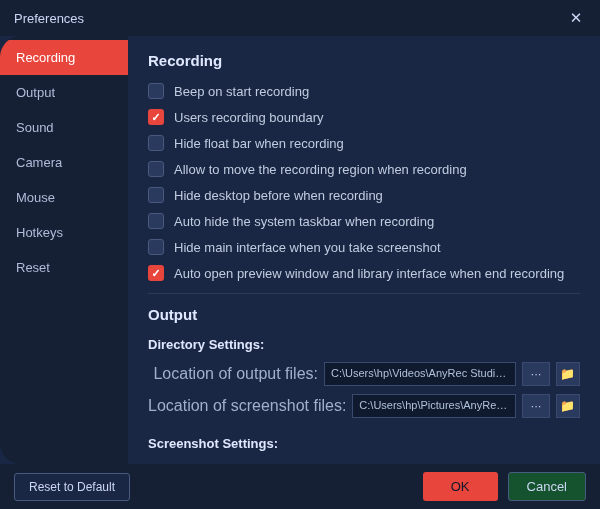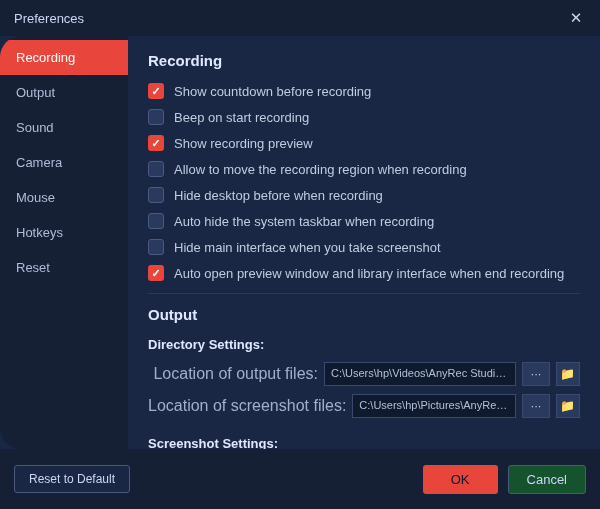--- a/index.html
+++ b/index.html
@@ -200,21 +200,21 @@
       color: #cdd6f4;
       display: flex;
       align-items: center;
       justify-content: center;
       cursor: pointer;
       font-size: 12px;
       flex-shrink: 0;
     }
 
     .footer {
-      height: 60px;
+      height: 45px;
       background: #162035;
       display: flex;
       align-items: center;
       justify-content: space-between;
       padding: 0 14px;
       flex-shrink: 0;
     }
 
     .reset-btn {
       background: #1a2744;
@@ -285,30 +285,30 @@
       <div class="sidebar-item">
         <span>Reset</span>
       </div>
     </div>
 
     <div class="main">
 
       <div class="section-title">Recording</div>
 
       <div class="checkbox-row">
+        <div class="checkbox-box unchecked"></div>
+        <span class="checkbox-label">Beep on start recording</span>
+      </div>
+      <div class="checkbox-row">
         <div class="checkbox-box checked"></div>
-        <span class="checkbox-label">Show countdown before recording</span>
-      </div>
-      <div class="checkbox-row">
-        <div class="checkbox-box unchecked"></div>
-        <span class="checkbox-label">Beep on start recording</span>
-      </div>
-      <div class="checkbox-row">
-        <div class="checkbox-box checked"></div>
-        <span class="checkbox-label">Show recording preview</span>
+        <span class="checkbox-label">Users recording boundary</span>
+      </div>
+      <div class="checkbox-row">
+        <div class="checkbox-box unchecked"></div>
+        <span class="checkbox-label">Hide float bar when recording</span>
       </div>
       <div class="checkbox-row">
         <div class="checkbox-box unchecked"></div>
         <span class="checkbox-label">Allow to move the recording region when recording</span>
       </div>
       <div class="checkbox-row">
         <div class="checkbox-box unchecked"></div>
         <span class="checkbox-label">Hide desktop before when recording</span>
       </div>
       <div class="checkbox-row">

